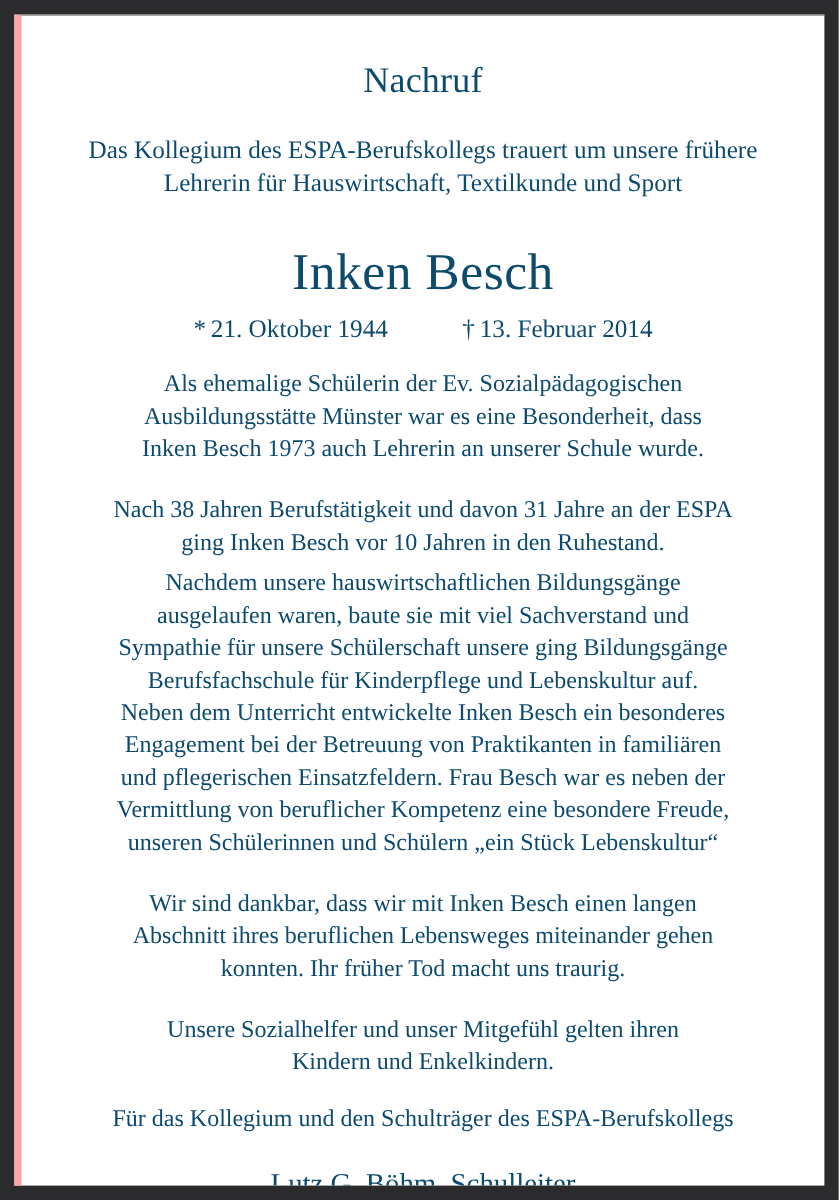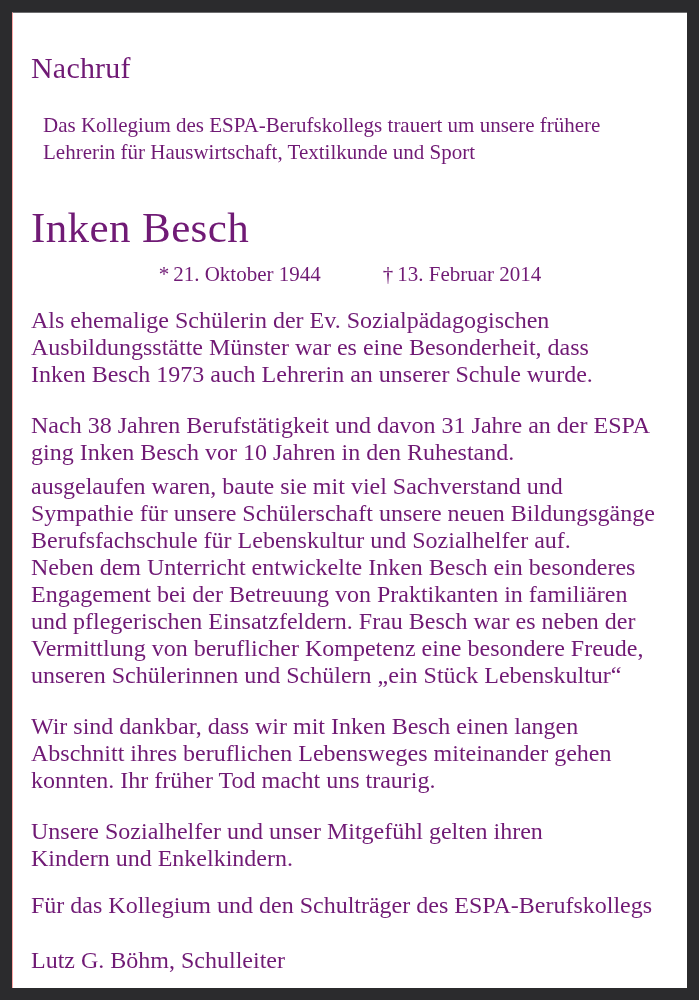--- a/index.html
+++ b/index.html
@@ -22,23 +22,23 @@
     padding: 12px;
     overflow: hidden;
   }
 
   .notice-inner {
     width: 100%;
     height: 100%;
     box-sizing: border-box;
     background: #ffffff;
     border-top: 1px solid #6e6e70;
-    border-left: 1px solid #fca5a5;
-    color: #701a75;
-    text-align: left;
+    border-left: 6px solid #fca5a5;
+    color: #0c4a6e;
+    text-align: center;
     overflow: hidden;
   }
 
   .content {
     padding: 0 18px;
   }
 
   
   .title {
     font-size: 30px;
@@ -84,21 +84,21 @@
     display: inline-block;
     padding-right: 4px;
   }
   .date-gap {
     display: inline-block;
     width: 62px;
   }
 
   
   .para {
-    font-size: 24px;
+    font-size: 20px;
     line-height: 27px;
     margin: 0;
     padding-top: 20px;
   }
   .para.tight {
     padding-top: 7px;
   }
   .para.wide {
     padding-top: 24px;
   }
@@ -141,23 +141,24 @@
         <span class="ln">Ausbildungsstätte Münster war es eine Besonderheit, dass</span>
         <span class="ln">Inken Besch 1973 auch Lehrerin an unserer Schule wurde.</span>
       </p>
 
       <p class="para wide">
         <span class="ln">Nach 38 Jahren Berufstätigkeit und davon 31 Jahre an der ESPA</span>
         <span class="ln">ging Inken Besch vor 10 Jahren in den Ruhestand.</span>
       </p>
 
       <p class="para tight">
+        <span class="ln">Nachdem unsere hauswirtschaftlichen Bildungsgänge</span>
         <span class="ln">ausgelaufen waren, baute sie mit viel Sachverstand und</span>
-        <span class="ln">Sympathie für unsere Schülerschaft unsere neuen Bildungsgänge</span>
-        <span class="ln">Berufsfachschule für Lebenskultur und Sozialhelfer auf.</span>
+        <span class="ln">Sympathie für unsere Schülerschaft unsere ging Bildungsgänge</span>
+        <span class="ln">Berufsfachschule für Kinderpflege und Lebenskultur auf.</span>
         <span class="ln">Neben dem Unterricht entwickelte Inken Besch ein besonderes</span>
         <span class="ln">Engagement bei der Betreuung von Praktikanten in familiären</span>
         <span class="ln">und pflegerischen Einsatzfeldern. Frau Besch war es neben der</span>
         <span class="ln">Vermittlung von beruflicher Kompetenz eine besondere Freude,</span>
         <span class="ln">unseren Schülerinnen und Schülern „ein Stück Lebenskultur“</span>
       </p>
 
       <p class="para wide">
         <span class="ln">Wir sind dankbar, dass wir mit Inken Besch einen langen</span>
         <span class="ln">Abschnitt ihres beruflichen Lebensweges miteinander gehen</span>

